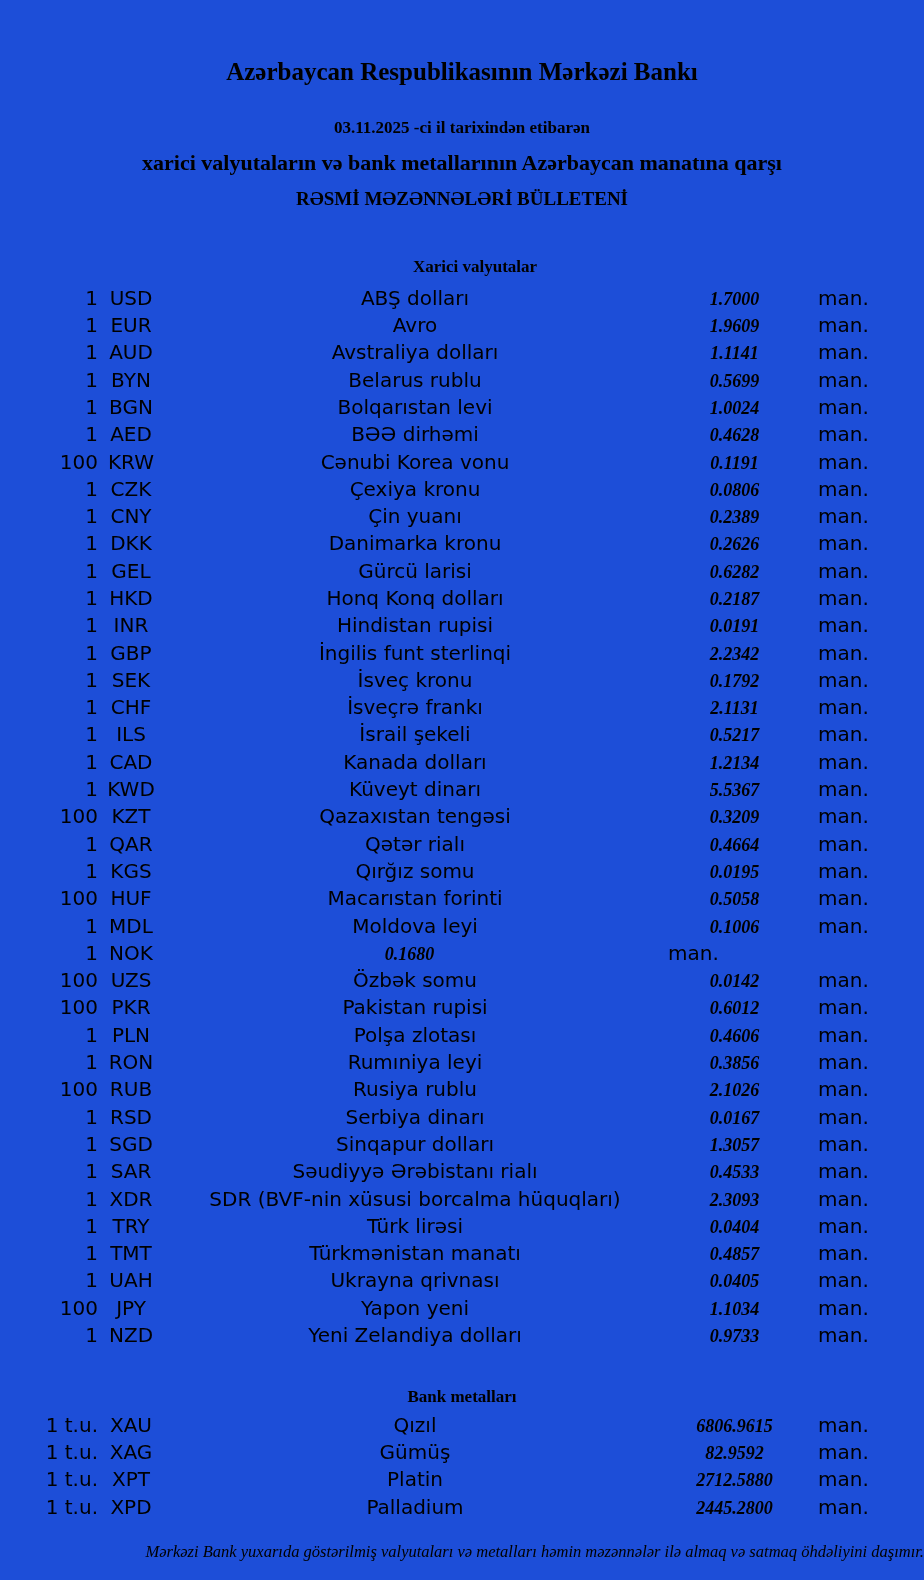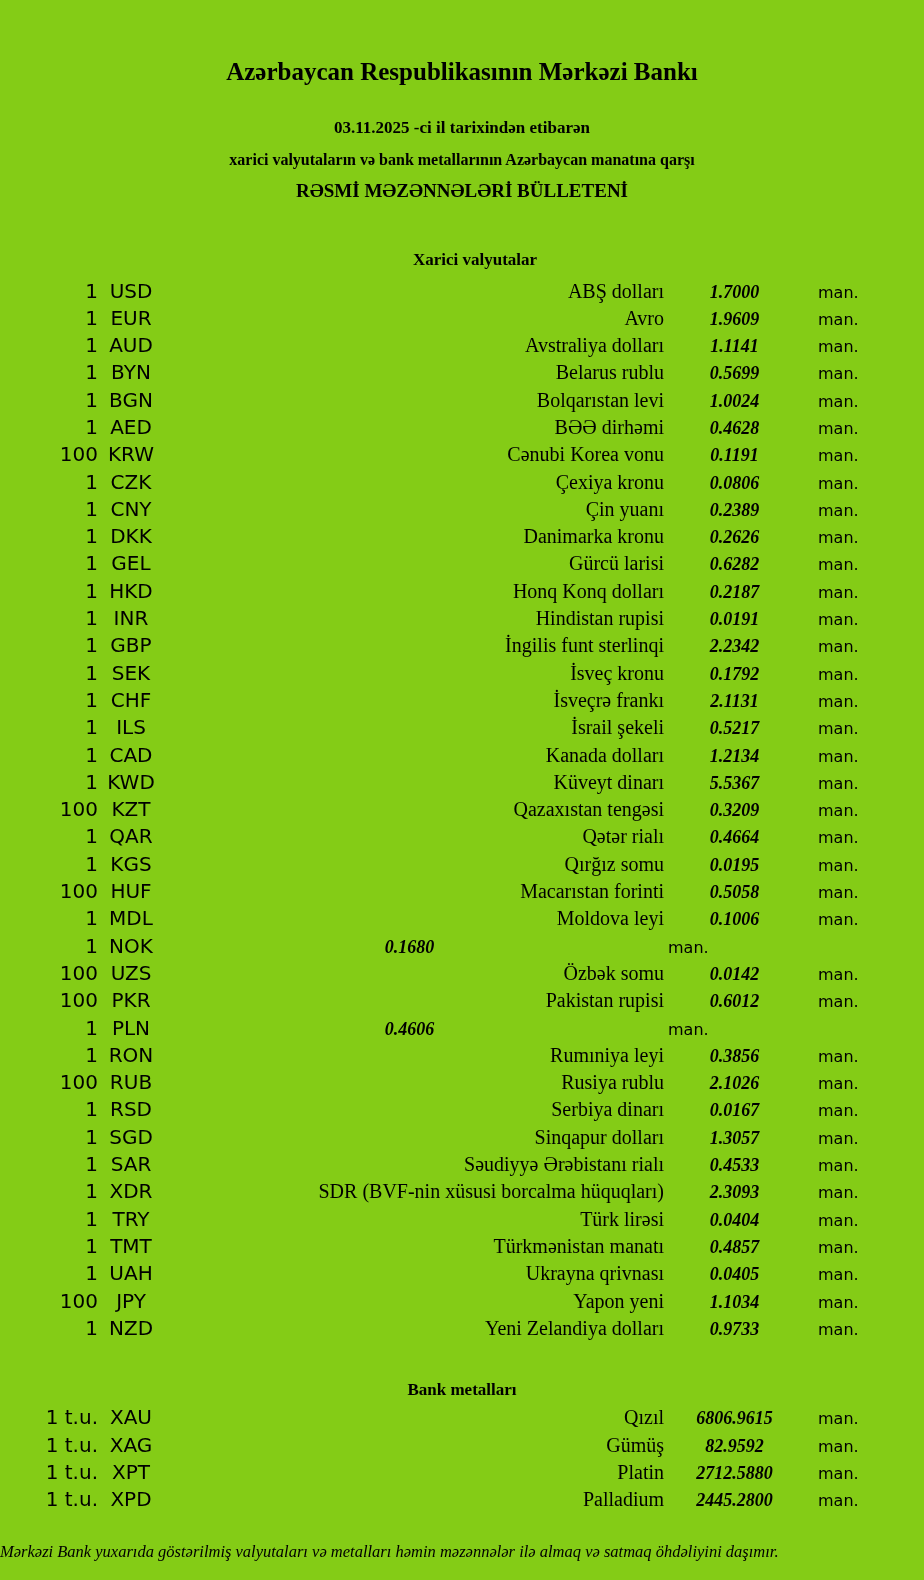--- a/index.html
+++ b/index.html
@@ -4,21 +4,21 @@
 <style>
   html, body {
     margin: 0;
     padding: 0;
     background: #ffffff;
   }
   .page {
     position: relative;
     width: 924px;
     height: 1580px;
-    background: #84cc16;
+    background: #1d4ed8;
     color: #000000;
     font-family: "DejaVu Sans", sans-serif;
     overflow: hidden;
   }
   
   .hdr {
     text-align: center;
     font-family: "Liberation Serif", serif;
     font-weight: bold;
     color: #000000;
@@ -28,21 +28,21 @@
     font-size: 25px;
     line-height: 1.15;
   }
   .title-date {
     margin-top: 31px;
     font-size: 17px;
     line-height: 1.2;
   }
   .title-subject {
     margin-top: 12px;
-    font-size: 16px;
+    font-size: 22px;
     line-height: 1.2;
   }
   .title-bulletin {
     margin-top: 11px;
     font-size: 19px;
     line-height: 1.2;
   }
   .section-title-currencies {
     margin-top: 47px;
     font-size: 17px;
@@ -72,48 +72,47 @@
     text-align: right;
     font-size: 20px;
     white-space: nowrap;
   }
   .cell-code {
     text-align: center;
     font-size: 20px;
     white-space: nowrap;
   }
   .cell-name {
-    text-align: right;
+    text-align: center;
     padding-left: 2px;
     font-size: 20px;
     white-space: nowrap;
-    font-family: Liberation Serif, serif;
   }
   .cell-rate {
     text-align: center;
     padding-right: 9px;
     font-family: "Liberation Serif", serif;
     font-style: italic;
     font-weight: bold;
     font-size: 18px;
     white-space: nowrap;
   }
   .cell-unit {
     text-align: left;
     padding-left: 4px;
-    font-size: 16px;
+    font-size: 20px;
     white-space: nowrap;
   }
   
   .footer-note {
     position: absolute;
     left: 0;
     bottom: 18px;
     width: 100%;
-    text-align: left;
+    text-align: right;
     font-family: "Liberation Serif", serif;
     font-style: italic;
     font-size: 16.5px;
     color: #000000;
   }
 </style>
 </head>
 <body>
 
 <div class="page">
@@ -337,20 +336,21 @@
     <span class="cell-qty">100</span>
     <span class="cell-code">PKR</span>
     <span class="cell-name">Pakistan rupisi</span>
     <span class="cell-rate">0.6012</span>
     <span class="cell-unit">man.</span>
   </div>
 
   <div class="row">
     <span class="cell-qty">1</span>
     <span class="cell-code">PLN</span>
+    <span class="cell-name">Polşa zlotası</span>
     <span class="cell-rate">0.4606</span>
     <span class="cell-unit">man.</span>
   </div>
 
   <div class="row">
     <span class="cell-qty">1</span>
     <span class="cell-code">RON</span>
     <span class="cell-name">Rumıniya leyi</span>
     <span class="cell-rate">0.3856</span>
     <span class="cell-unit">man.</span>

